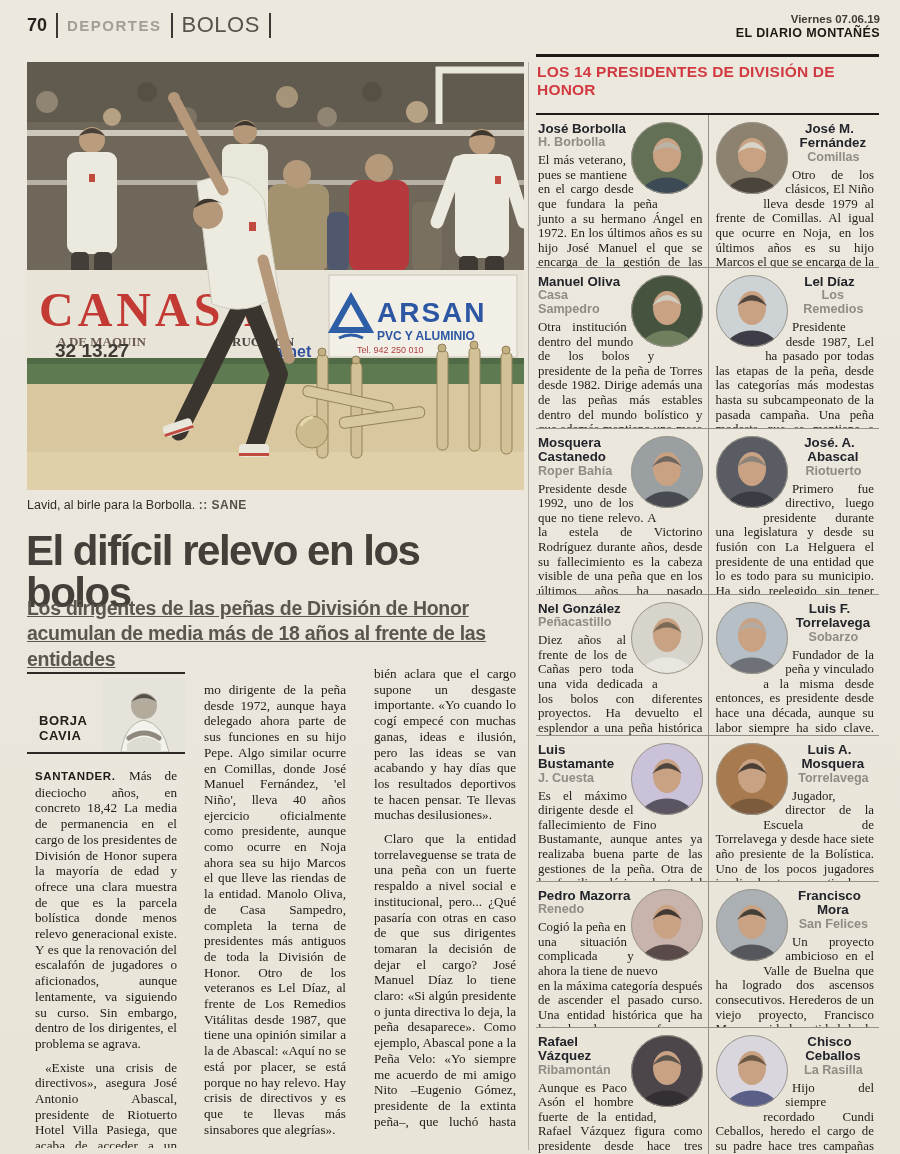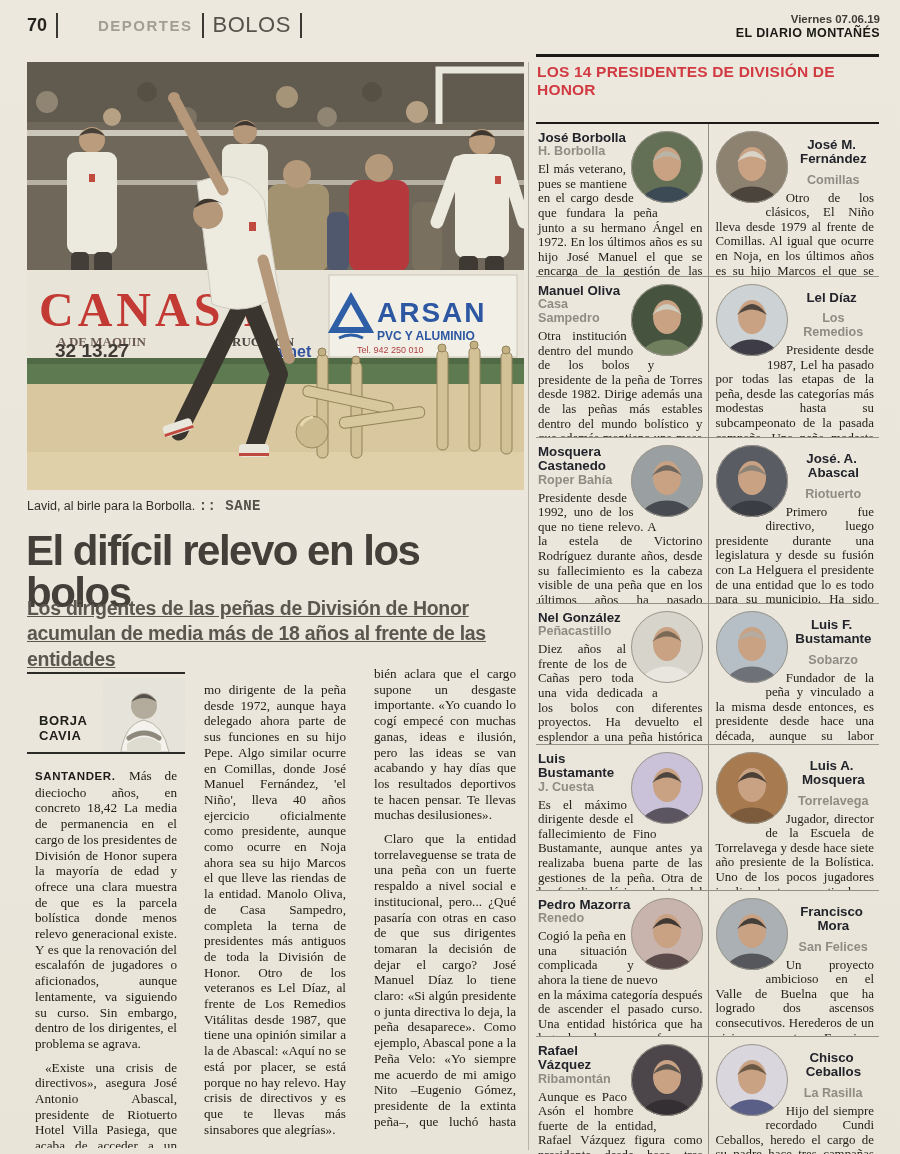--- a/index.html
+++ b/index.html
@@ -4,29 +4,29 @@
 <style>
   html,body{margin:0;padding:0;background:#c9c5bb;}
   .page{position:relative;width:900px;height:1154px;margin:0 auto;background:#ebe7dd;
         font-family:"Liberation Sans",sans-serif;overflow:hidden;
         background-image:linear-gradient(180deg,#ece8de 0%,#eae6db 60%,#e9e4d8 100%);}
   
   .masthead{position:absolute;top:12px;left:27px;right:20px;display:flex;justify-content:space-between;align-items:flex-start;}
   .mh-left{display:flex;align-items:center;gap:9px;}
   .mh-page{font-size:18px;font-weight:800;color:#26241f;}
   .mh-bar{width:2px;height:25px;background:#3a3832;}
-  .mh-section{font-size:15px;font-weight:800;letter-spacing:1.5px;color:#a29e93;margin-left:31px;}
+  .mh-section{font-size:15px;font-weight:800;letter-spacing:1.5px;color:#a29e93;}
   .mh-subsection{font-size:22px;font-weight:400;letter-spacing:.5px;color:#56534b;}
   .mh-right{text-align:right;line-height:1.25;}
   .mh-date{font-size:11.5px;color:#3e3c36;font-weight:bold;}
   .mh-paper{font-size:12.5px;font-weight:800;letter-spacing:.4px;color:#191813;}
   
   .photo{position:absolute;left:27px;top:62px;width:497px;height:428px;background:#6e675a;overflow:hidden;}
   .caption{position:absolute;left:27px;top:498px;width:497px;font-size:12.5px;color:#312f29;}
-  .caption .credit{font-weight:800;font-size:14px;color:#54514a;letter-spacing:.5px;font-family:Liberation Mono, monospace;}
+  .caption .credit{font-weight:800;font-size:12px;color:#54514a;letter-spacing:.5px;}
   
   .headline{position:absolute;left:26px;top:530px;width:502px;font-size:42px;font-weight:800;
             letter-spacing:-1.5px;color:#43403a;line-height:1.0;}
   .subhead{position:absolute;left:27px;top:596px;width:502px;font-size:19.5px;font-weight:800;
            letter-spacing:-.3px;color:#5b574f;line-height:1.3;text-decoration:underline;}
   
   .byline{position:absolute;left:27px;top:672px;width:158px;height:78px;
           border-top:2px solid #2c2a25;border-bottom:2px solid #2c2a25;}
   .byline-name{position:absolute;left:12px;bottom:8px;font-size:13px;font-weight:800;letter-spacing:.6px;
                color:#21201b;line-height:1.2;}
@@ -36,32 +36,32 @@
         font-size:13.2px;line-height:15.7px;text-align:justify;color:#23201a;}
   .acol p{margin:8px;}
   .acol p.ind{text-indent:10px;}
   .dateline{font-family:"Liberation Sans",sans-serif;font-weight:800;font-size:11.5px;letter-spacing:.6px;color:#1e1c18;}
   #col1{left:27px;top:760px;height:388px;}
   #col2{left:196px;top:674px;height:474px;}
   #col3{left:366px;top:658px;height:474px;}
   .article-sep{position:absolute;left:528px;top:62px;height:1088px;width:1px;background:#b7b3a7;}
   
   .sidebar{position:absolute;left:536px;top:54px;width:343px;}
-  .sb-title{border-top:3px solid #1d1b17;border-bottom:2px solid #1d1b17;padding:6px 1px 23px;
+  .sb-title{border-top:3px solid #1d1b17;border-bottom:2px solid #1d1b17;padding:6px 1px 14px;
             color:#d23a42;font-weight:800;font-size:15.5px;letter-spacing:.2px;}
   .sb-row{display:flex;border-bottom:1px solid #949085;overflow:hidden;}
   .sb-row:nth-child(1){height:152px;} .sb-row:nth-child(2){height:160px;}
   .sb-row:nth-child(3){height:165px;} .sb-row:nth-child(4){height:140px;}
   .sb-row:nth-child(5){height:145px;} .sb-row:nth-child(6){height:145px;}
   .sb-row:nth-child(7){height:152px;}
   .sb-cell{width:50%;box-sizing:border-box;padding:7px 5px 0 2px;overflow:hidden;}
   .sb-cell.right{border-left:1px solid #949085;padding-left:7px;}
   .sb-name{font-size:13.3px;font-weight:800;color:#23242b;line-height:1.08;}
   .sb-club{font-size:12.6px;font-weight:700;color:#8f8c84;line-height:1.1;margin-bottom:3px;}
-  .sb-cell.right .sb-name,.sb-cell.right .sb-club{text-align:center;margin-top:7px;}
+  .sb-cell.right .sb-name,.sb-cell.right .sb-club{text-align:center;}
   .sb-text{font-family:"Liberation Serif",serif;font-size:12.9px;line-height:14.6px;
            text-align:justify;color:#26221c;margin:0;}
   .avatar{width:72px;height:72px;border-radius:50%;shape-outside:circle(50%);}
   .sb-cell.left .avatar{float:right;margin:0 0 3px 5px;}
   .sb-cell.right .avatar{float:left;margin:0 6px 3px 0;}
 </style>
 </head>
 <body>
 
 <div class="page">
@@ -389,21 +389,21 @@
                   </clipPath>
                 </defs>
                 <g clip-path="url(#av7)">
                   <rect width="72" height="72" fill="#b6bfc6"></rect>
                   <path d="M8,72 C18,50 54,50 64,72 Z" fill="#6e7278"></path>
                   <ellipse cx="36" cy="33" rx="14" ry="17" fill="#c9a183"></ellipse>
                   <path d="M21,31 Q36,9 51,31 Q36,20 21,31" fill="#b4aca0"></path>
                 </g>
                 <circle cx="36" cy="36" r="35.5" fill="none" stroke="#9b978c"></circle>
               </svg></div>
-            <div class="sb-name">Luis F. Bustamante</div>
+            <div class="sb-name">Luis F. Torrelavega</div>
             <div class="sb-club">Sobarzo</div>
             <p class="sb-text">Fundador de la peña y vinculado a la misma desde entonces, es presidente desde hace una década, aunque su labor siempre ha sido clave. Mantiene además una escuela de bolos en La Tapia.</p>
           </div>
         </div>
         <div class="sb-row">
           <div class="sb-cell left">
             <div class="avatar"><svg width="72" height="72" viewBox="0 0 72 72">
                 <defs>
                   <clipPath id="av8">
                     <circle cx="36" cy="36" r="36"></circle>

